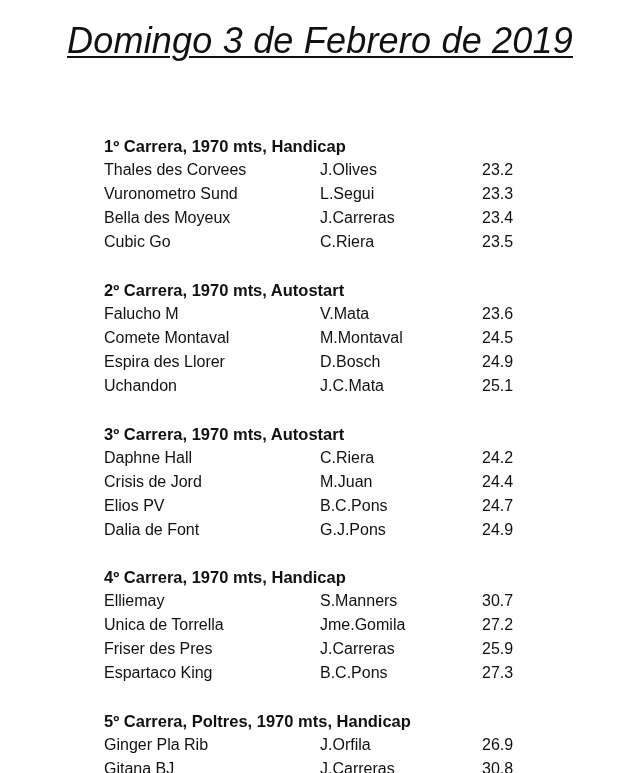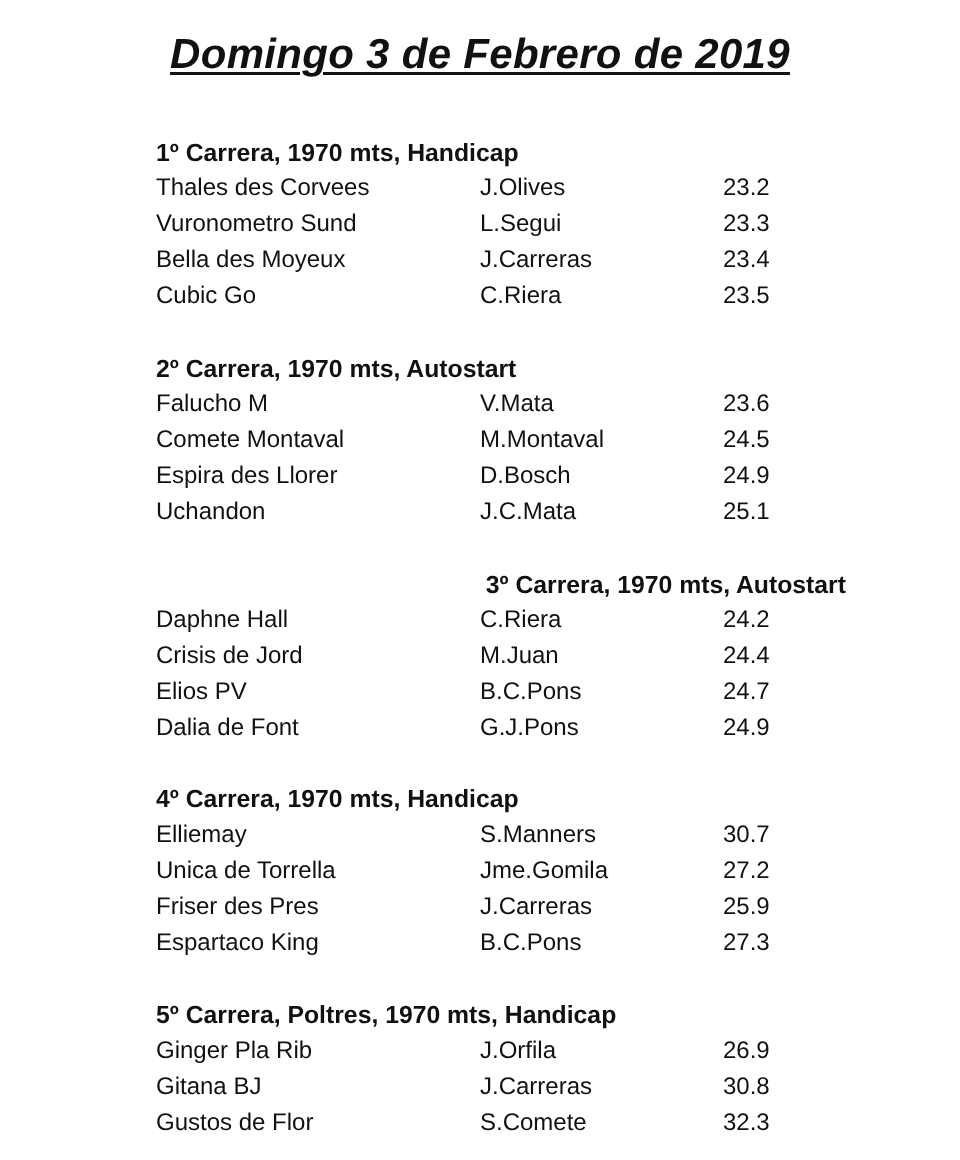--- a/index.html
+++ b/index.html
@@ -14,32 +14,33 @@
       overflow: hidden;
       font-family: "Liberation Sans", sans-serif;
       color: #111111;
     }
     .title {
       position: absolute;
       left: 0;
       width: 640px;
       top: 20px;
       text-align: center;
-      font-size: 28px;
-      font-weight: bold;
+      font-size: 36px;
+      font-weight: normal;
       font-style: italic;
       text-decoration: underline;
       text-decoration-thickness: 2px;
       text-underline-offset: 3px;
       letter-spacing: 0.2px;
     }
     .race {
       position: absolute;
       left: 104px;
       width: 460px;
+      margin-top: 44px;
     }
     .race-header {
       font-size: 16.5px;
       font-weight: bold;
       height: 24px;
       line-height: 24px;
     }
     .row {
       position: relative;
       height: 24px;
@@ -96,21 +97,21 @@
     <span class="driver">D.Bosch</span>
     <span class="time">24.9</span>
   </div>
   <div class="row">
     <span class="horse">Uchandon</span>
     <span class="driver">J.C.Mata</span>
     <span class="time">25.1</span>
   </div>
 </div>
 
-<div class="race" style="top:378px;text-align:right;">
+<div class="race" style="top:378px;">
   <div class="race-header">3º Carrera, 1970 mts, Autostart</div>
   <div class="row">
     <span class="horse">Daphne Hall</span>
     <span class="driver">C.Riera</span>
     <span class="time">24.2</span>
   </div>
   <div class="row">
     <span class="horse">Crisis de Jord</span>
     <span class="driver">M.Juan</span>
     <span class="time">24.4</span>

